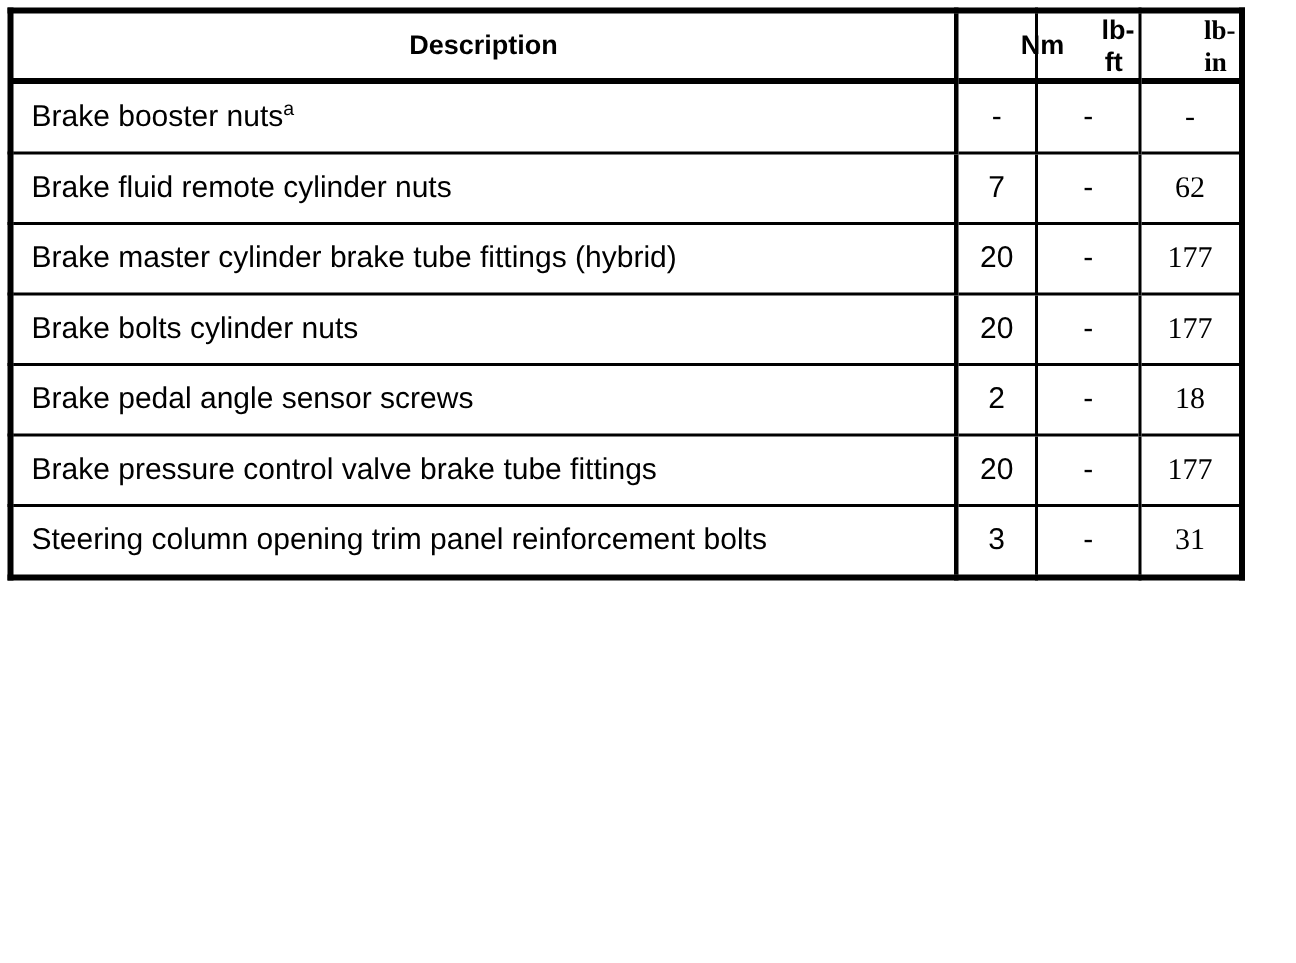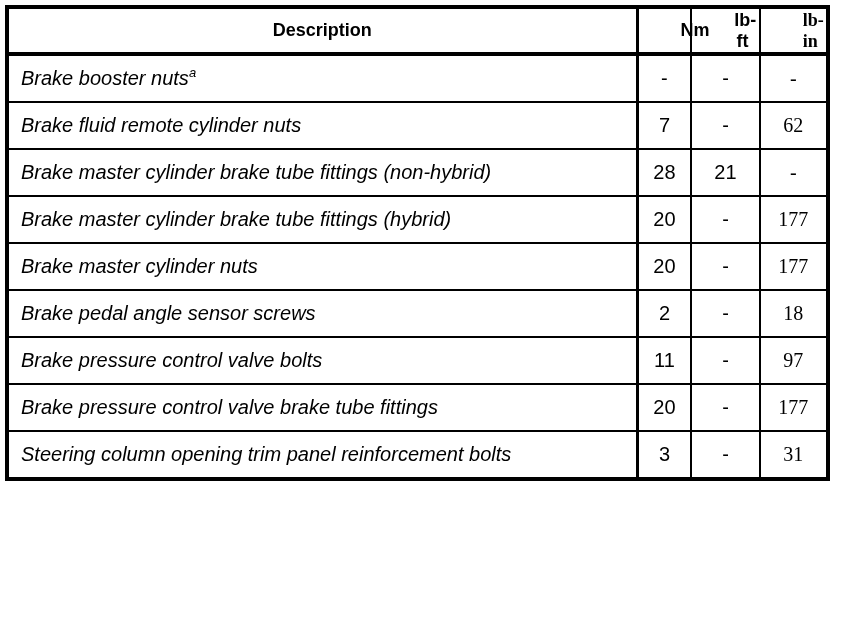--- a/index.html
+++ b/index.html
@@ -71,21 +71,20 @@
     vertical-align: middle;
   }
   tbody tr:first-child td { border-top: none; }
   tbody td.col-last { border-right: none; }
 
   td.desc {
     text-align: left;
     padding: 0 6px 0 12px;
     white-space: nowrap;
     overflow: hidden;
-    font-style: italic;
   }
 
   td.num {
     text-align: center;
     padding: 0 4px;
   }
 
   
   thead th.num-h { border-right: 2px solid #000000; padding-left: 42px; }
   tbody td.num   { border-right: 2px solid #000000; }
@@ -128,48 +127,36 @@
             <td class="num">-</td>
             <td class="num col-last">-</td>
           </tr>
           <tr>
             <td class="desc"><span>Brake fluid remote cylinder nuts</span></td>
             <td class="num">7</td>
             <td class="num">-</td>
             <td class="num col-last">62</td>
           </tr>
           <tr>
-            <td class="desc"><span>Brake master cylinder brake tube fittings (non-hybrid)</span></td>
-            <td class="num">28</td>
-            <td class="num">21</td>
-            <td class="num col-last">-</td>
-          </tr>
-          <tr>
             <td class="desc"><span>Brake master cylinder brake tube fittings (hybrid)</span></td>
             <td class="num">20</td>
             <td class="num">-</td>
             <td class="num col-last">177</td>
           </tr>
           <tr>
-            <td class="desc"><span>Brake master cylinder nuts</span></td>
+            <td class="desc"><span>Brake bolts cylinder nuts</span></td>
             <td class="num">20</td>
             <td class="num">-</td>
             <td class="num col-last">177</td>
           </tr>
           <tr>
             <td class="desc"><span>Brake pedal angle sensor screws</span></td>
             <td class="num">2</td>
             <td class="num">-</td>
             <td class="num col-last">18</td>
-          </tr>
-          <tr>
-            <td class="desc"><span>Brake pressure control valve bolts</span></td>
-            <td class="num">11</td>
-            <td class="num">-</td>
-            <td class="num col-last">97</td>
           </tr>
           <tr>
             <td class="desc"><span>Brake pressure control valve brake tube fittings</span></td>
             <td class="num">20</td>
             <td class="num">-</td>
             <td class="num col-last">177</td>
           </tr>
           <tr>
             <td class="desc"><span>Steering column opening trim panel reinforcement bolts</span></td>
             <td class="num">3</td>

